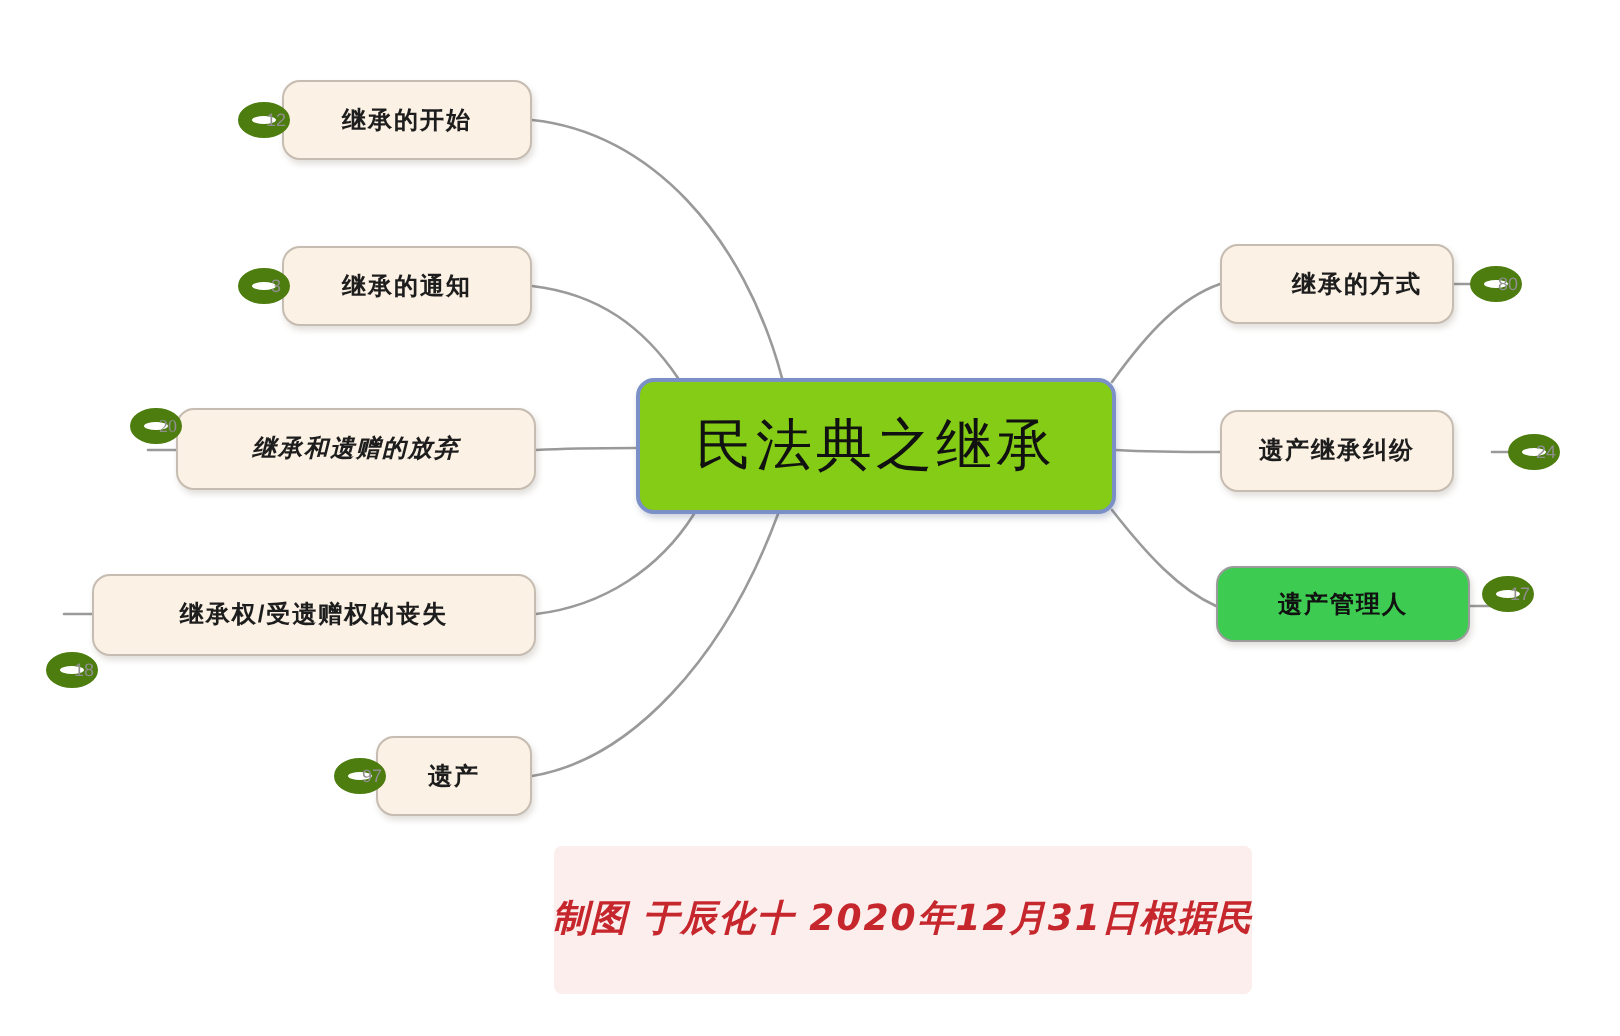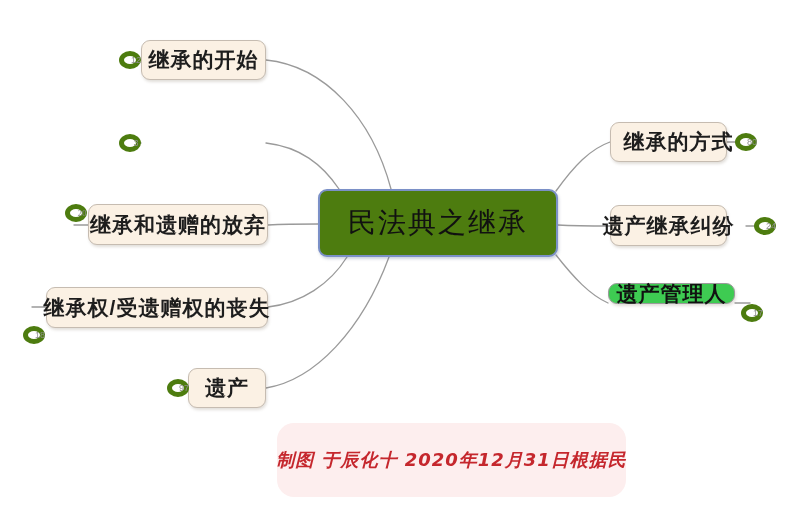--- a/index.html
+++ b/index.html
@@ -8,40 +8,40 @@
     font-family:"Liberation Sans","DejaVu Sans",sans-serif;
     overflow:hidden;
   }
   #stage{position:absolute;inset:0;width:810px;height:518px;}
   svg.wires{position:absolute;left:0;top:0;z-index:1;}
   .node{
     position:absolute;z-index:2;
     display:flex;align-items:center;justify-content:center;
     background:#fbf1e4;border:1px solid #c6bcb1;border-radius:9px;
     box-shadow:1px 2px 3px rgba(90,70,50,.18);
-    font-weight:700;font-size:21px;color:#1d1d1d;letter-spacing:1px;
+    font-weight:700;font-size:12px;color:#1d1d1d;letter-spacing:1px;
     cursor:pointer;box-sizing:border-box;white-space:nowrap;
   }
   .node.central{
-    background:#4d7c0f;border:2px solid #7b90c7;
+    background:#84cc16;border:2px solid #7b90c7;
     font-weight:400;font-size:28px;letter-spacing:2px;color:#111;
     box-shadow:1px 2px 3px rgba(60,80,120,.25);
   }
   .node.highlight{
     background:#3ecb52;border:1px solid #9b9b9b;color:#111;
   }
   .badge{
     position:absolute;z-index:3;width:18px;height:18px;border-radius:50%;
-    background:#ffffff;border:5px solid #4d7c0f;box-sizing:border-box;
+    background:#ffffff;border:7px solid #4d7c0f;box-sizing:border-box;
     display:flex;align-items:center;justify-content:center;
     font-size:9px;color:#8f8f8f;cursor:pointer;padding-left:12px;
   }
   .note{
     position:absolute;z-index:2;left:277px;top:423px;width:349px;height:74px;
-    background:#fdeeee;border-radius:17px;
+    background:#fdeeee;border-radius:4px;
     display:flex;flex-direction:column;align-items:center;justify-content:center;
     gap:2px;
   }
   .note .line{
     color:#c5272d;font-size:18px;font-weight:700;font-style:italic;
     letter-spacing:1px;line-height:28px;white-space:nowrap;
     font-family:"DejaVu Sans",sans-serif;
   }
 </style>
 </head>
@@ -70,37 +70,38 @@
       <path d="M746,226 L763,226"></path>
         <path d="M735,303 L750,303"></path>
     </g>
   </svg>
 
   <div class="node central" style="left:318px;top:189px;width:240px;height:68px;">民法典之继承</div>
 
   <div class="node" style="left:141px;top:40px;width:125px;height:40px;">继承的开始</div>
   <div class="badge" style="left:119px;top:51px;">12</div>
 
+  <div class="node" style="left:141px;top:123px;width:125px;height:40px;">继承的通知</div>
   <div class="badge" style="left:119px;top:134px;">3</div>
 
-  <div class="node" style="left:88px;top:204px;width:180px;height:41px;">继承和遗赠的放弃</div>
+  <div class="node" style="left:88px;top:204px;width:180px;height:41px;font-style:italic;">继承和遗赠的放弃</div>
   <div class="badge" style="left:65px;top:204px;font-family:Liberation Serif, serif;">20</div>
 
   <div class="node" style="left:46px;top:287px;width:222px;height:41px;">继承权/受遗赠权的丧失</div>
   <div class="badge" style="left:23px;top:298px;margin-top:28px;">18</div>
 
   <div class="node" style="left:188px;top:368px;width:78px;height:40px;">遗产</div>
   <div class="badge" style="left:167px;top:379px;">97</div>
 
   <div class="node" style="left:610px;top:122px;width:117px;height:40px;padding-left:20px;">继承的方式</div>
   <div class="badge" style="left:735px;top:133px;text-align:right;">80</div>
 
   <div class="node" style="left:610px;top:205px;width:117px;height:41px;">遗产继承纠纷</div>
   <div class="badge" style="left:754px;top:217px;">24</div>
 
-  <div class="node highlight" style="left:608px;top:283px;width:127px;height:21px;">遗产管理人</div>
-  <div class="badge" style="left:741px;top:304px;">17</div>
+  <div class="node highlight" style="left:608px;top:283px;width:127px;height:38px;">遗产管理人</div>
+  <div class="badge" style="left:741px;top:288px;">17</div>
 
   <div class="note">
     <div class="line">制图 于辰化十 2020年12月31日根据民</div>
   </div>
 
 </div>
 
 </body></html>

